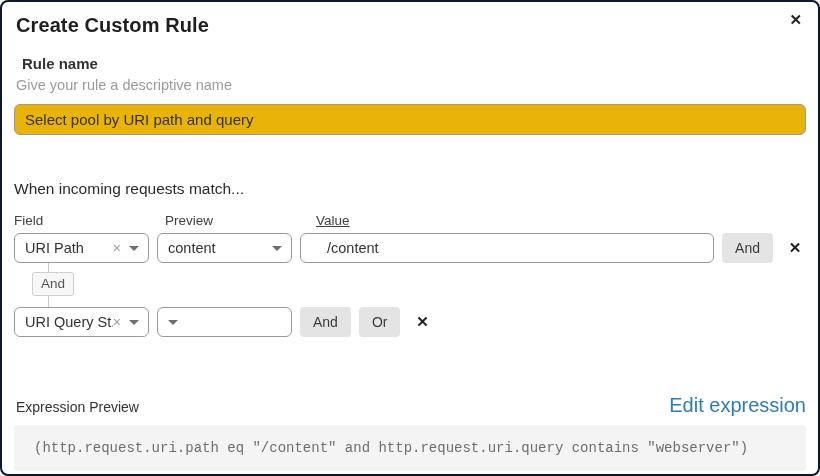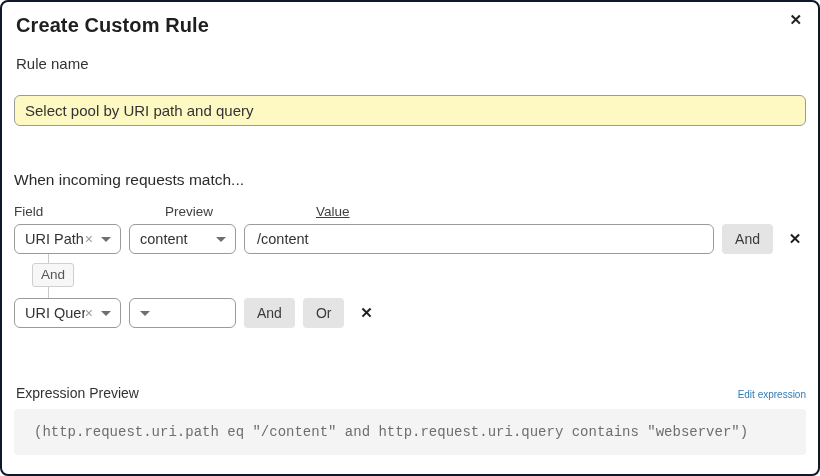--- a/index.html
+++ b/index.html
@@ -35,44 +35,45 @@
     font-weight: 700;
     color: #222;
     background: none;
     border: none;
     cursor: pointer;
     line-height: 18px;
     padding: 2px 4px;
     font-family: "Liberation Sans", sans-serif;
   }
   .rule-label {
-    margin: 17px 0 0 2px;
+    margin: 17px 0 0 8px;
     font-size: 15px;
     line-height: 18px;
     color: #333;
+    font-weight: bold;
   }
   .rule-helper {
     margin: 4px 0 0 2px;
     font-size: 14.5px;
     line-height: 17px;
     color: #9b9b9b;
   }
   .text-input {
     display: block;
     width: 100%;
     height: 31px;
-    margin-top: 22px;
+    margin-top: 10px;
     border: 1px solid #9a9a9a;
     border-radius: 6px;
     padding: 0 10px;
     font-size: 15px;
     color: #333;
     font-family: "Liberation Sans", sans-serif;
     outline: none;
-    background: #fef9c3;
+    background: #eab308;
   }
   .match-heading {
     margin: 44px 0 0 0;
     font-size: 15.5px;
     line-height: 19px;
     font-weight: 400;
     color: #2b2b2b;
   }
   .cond-labels {
     display: flex;
@@ -87,21 +88,21 @@
   .cond-row {
     display: flex;
     align-items: center;
     gap: 8px;
     height: 30px;
   }
   .row-1 { margin-top: 4px; }
   .select-box {
     display: flex;
     align-items: center;
-    width: 107px;
+    width: 135px;
     height: 30px;
     border: 1px solid #9a9a9a;
     border-radius: 6px;
     padding: 0 9px 0 10px;
     background: #fff;
     cursor: pointer;
   }
   .select-text {
     flex: 1;
     font-size: 14.5px;
@@ -120,21 +121,21 @@
     width: 0; height: 0;
     border-left: 5px solid transparent;
     border-right: 5px solid transparent;
     border-top: 5px solid #6f6f6f;
   }
   .value-input {
     flex: 1;
     height: 30px;
     border: 1px solid #9a9a9a;
     border-radius: 6px;
-    padding: 0 12px;
+    padding: 0 26px;
     font-size: 14.5px;
     color: #333;
     font-family: "Liberation Sans", sans-serif;
     outline: none;
     min-width: 0;
   }
   .logic-btn {
     height: 30px;
     background: #e4e4e4;
     border: none;
@@ -184,21 +185,21 @@
     justify-content: space-between;
     align-items: baseline;
     margin-top: 57px;
   }
   .expr-label {
     margin-left: 2px;
     font-size: 14px;
     color: #333;
   }
   .expr-link {
-    font-size: 10px;
+    font-size: 20px;
     color: #2e7bb8;
     text-decoration: none;
     cursor: pointer;
     text-align: right;
   }
   .expr-code {
     margin-top: 8px;
     height: 46px;
     background: #f4f4f4;
     border-radius: 4px;
@@ -213,20 +214,21 @@
 </style>
 </head>
 <body>
 
 <div class="dialog">
 
   <h1 class="dialog-title">Create Custom Rule</h1>
   <button class="close-btn">✕</button>
 
   <div class="rule-label">Rule name</div>
+  <div class="rule-helper">Give your rule a descriptive name</div>
   <input class="text-input" type="text" value="Select pool by URI path and query" style="">
 
   <div class="match-heading">When incoming requests match...</div>
 
   <div class="cond-labels">
     <div class="col-field-label">Field</div>
     <div class="col-op-label">Preview</div>
     <div class="col-value-label">Value</div>
   </div>
 

